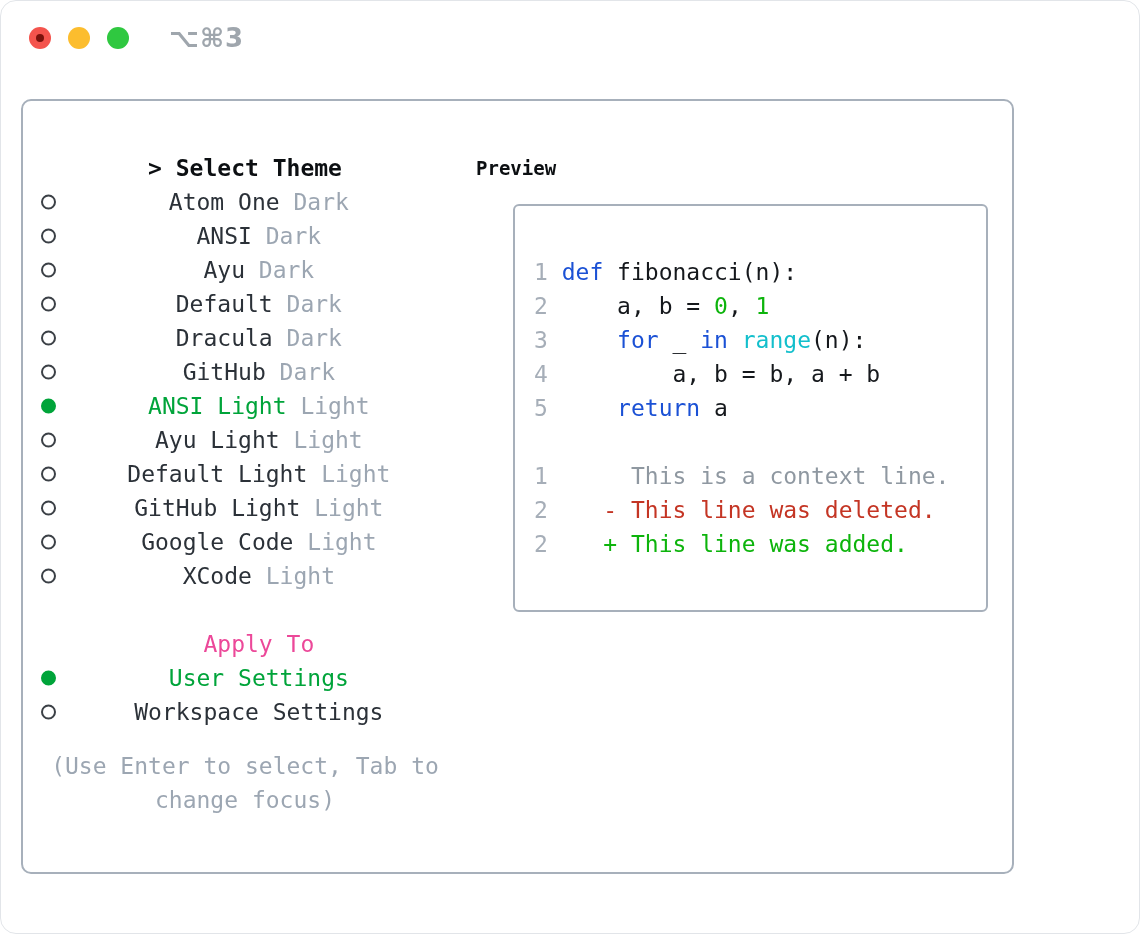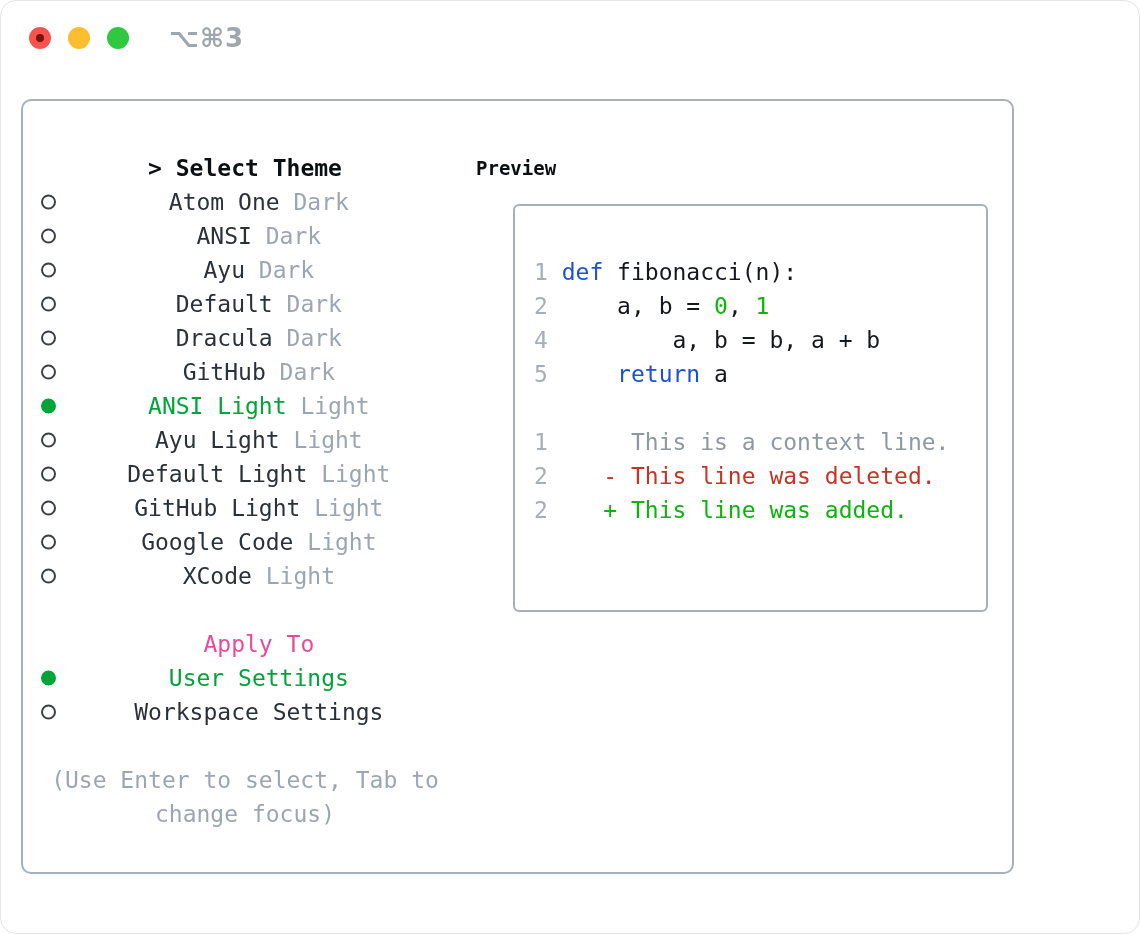--- a/index.html
+++ b/index.html
@@ -31,21 +31,21 @@
     font-size:23px;line-height:34px;color:var(--list);text-align:center;}
   .row{height:34px;white-space:pre;}
   .hdr{font-weight:bold;color:#0c0f12;}
   .option{position:relative;padding-left:27.7px;cursor:default;}
   .radio{position:absolute;left:0;top:50%;transform:translateY(-50%);width:15px;height:15px;
     border-radius:50%;border:2.5px solid #3b4046;background:transparent;}
   .radio.on{background:var(--sel);border-color:var(--sel);}
   .name.sel{color:var(--sel);}
   .muted{color:var(--muted);}
   .apply-hdr{margin-top:34px;padding-left:27.7px;color:#ec4899;}
-  .help{margin-top:34px;white-space:normal;color:var(--muted);width:408px;}
+  .help{margin-top:20px;white-space:normal;color:var(--muted);width:408px;}
 
   
   .preview-title{position:absolute;left:453px;top:50px;height:34px;line-height:34px;
     font-size:19px;font-weight:bold;color:#0c0f12;}
   .preview-box{position:absolute;left:490px;top:103px;width:475px;height:408px;
     border:2px solid var(--border);border-radius:6px;background:#fff;
     padding:49px 0 0 19px;overflow:hidden;}
   .cline{height:34px;line-height:34px;font-size:23px;white-space:pre;}
   .lnum{color:var(--lnum);}
   .tok-fg{color:var(--fg);}
@@ -97,20 +97,21 @@
 
       <div class="help">(Use Enter to select, Tab to change focus)</div>
     </div>
 
     <div class="preview-title">Preview</div>
 
     <div class="preview-box">
       <div id="code-block">
           <div class="cline"><span class="lnum">1 </span><span class="tok-blue">def</span><span class="tok-fg"> fibonacci(n):</span></div>
           <div class="cline"><span class="lnum">2 </span><span class="tok-fg">    a, b = </span><span class="tok-green">0</span><span class="tok-fg">, </span><span class="tok-green">1</span></div>
+          <div class="cline"><span class="lnum">3 </span><span class="tok-fg">    </span><span class="tok-blue">for</span><span class="tok-fg"> _ </span><span class="tok-blue">in</span><span class="tok-fg"> </span><span class="tok-cyan">range</span><span class="tok-fg">(n):</span></div>
           <div class="cline"><span class="lnum">4 </span><span class="tok-fg">        a, b = b, a + b</span></div>
           <div class="cline"><span class="lnum">5 </span><span class="tok-fg">    </span><span class="tok-blue">return</span><span class="tok-fg"> a</span></div>
         </div>
       <div class="cline"></div>
       <div id="diff-block">
           <div class="cline"><span class="lnum">1 </span><span class="tok-gray">     This is a context line.</span></div>
           <div class="cline"><span class="lnum">2 </span><span class="tok-red">   - This line was deleted.</span></div>
           <div class="cline"><span class="lnum">2 </span><span class="tok-green">   + This line was added.</span></div>
         </div>
     </div>

